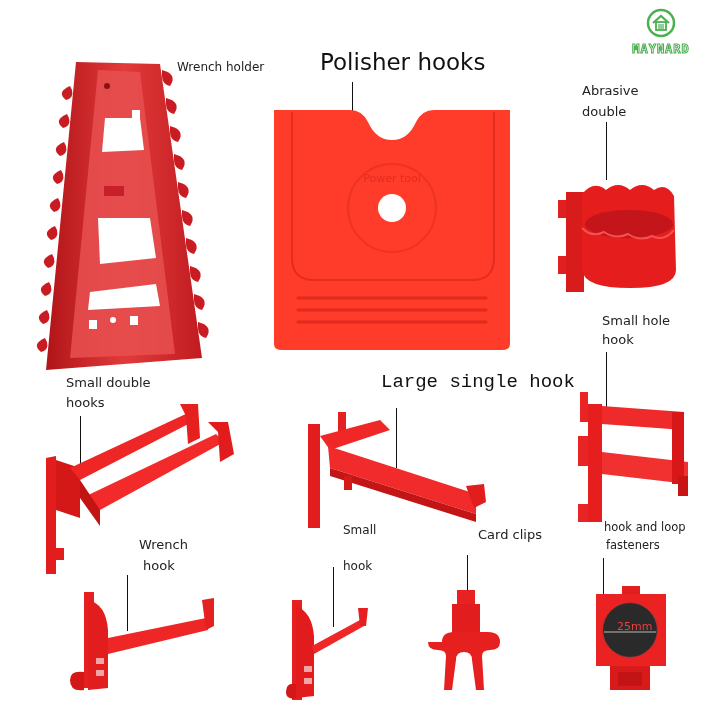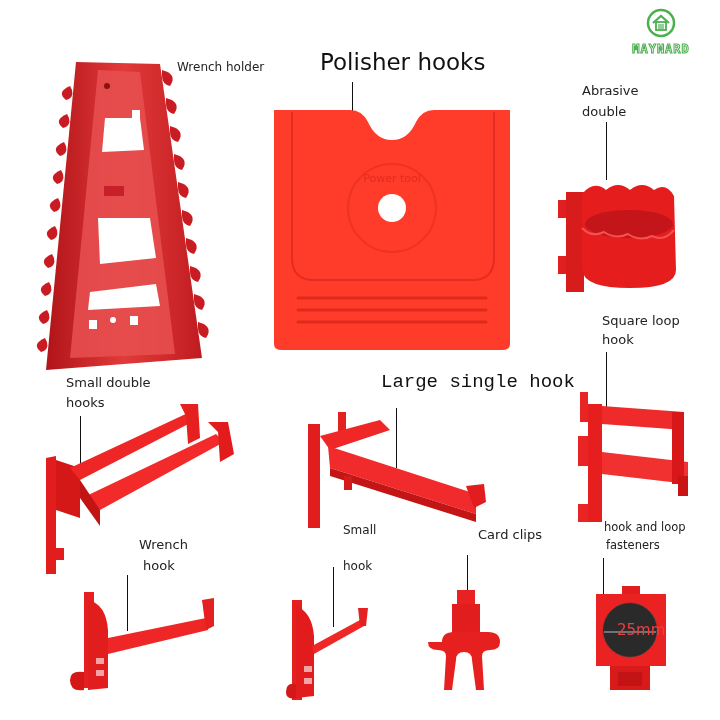--- a/index.html
+++ b/index.html
@@ -102,21 +102,21 @@
 <div class="leader" style="left:606px;top:122px;height:58px;"></div>
 <svg style="left:556px;top:160px;" width="140" height="140" viewBox="0 0 140 140">
   <rect x="10" y="32" width="18" height="100" fill="#d81c1c"></rect>
   <rect x="2" y="40" width="8" height="18" fill="#e02020"></rect>
   <rect x="2" y="96" width="8" height="18" fill="#e02020"></rect>
   <path d="M26,34 q12,-14 24,-4 q12,-10 24,0 q12,-10 24,0 q12,-8 20,6 L120,110 Q120,128 74,128 Q28,128 26,110 Z" fill="#e51d1d"></path>
   <ellipse cx="73" cy="64" rx="44" ry="14" fill="#c4151a"></ellipse>
   <path d="M26,68 q10,10 22,4 q12,8 24,2 q12,8 24,2 q12,6 22,-6" fill="none" stroke="#f35252" stroke-width="2"></path>
 </svg>
 
-<div class="label lbl-sm" style="left:602px;top:312px;">Square loop</div>
+<div class="label lbl-sm" style="left:602px;top:312px;">Small hole</div>
 <div class="label lbl-sm" style="left:602px;top:331px;">hook</div>
 <div class="leader" style="left:606px;top:352px;height:56px;"></div>
 <svg style="left:574px;top:390px;" width="120" height="140" viewBox="0 0 120 140">
   <rect x="14" y="14" width="14" height="118" fill="#e61e1e"></rect>
   <rect x="6" y="2" width="8" height="30" fill="#e82424"></rect>
   <rect x="4" y="46" width="10" height="30" fill="#e82424"></rect>
   <rect x="4" y="114" width="10" height="18" fill="#e82424"></rect>
   <polygon points="28,16 110,22 110,40 28,34" fill="#ef2a2a"></polygon>
   <polygon points="28,62 114,72 114,94 28,84" fill="#f13030"></polygon>
   <rect x="98" y="22" width="12" height="72" fill="#d81818"></rect>
@@ -188,13 +188,13 @@
 <div class="leader" style="left:603px;top:558px;height:60px;"></div>
 <svg style="left:594px;top:586px;" width="76" height="106" viewBox="0 0 76 106">
   <rect x="28" y="0" width="18" height="10" fill="#e21d1d"></rect>
   <rect x="2" y="8" width="70" height="72" fill="#ea2222"></rect>
   <circle cx="36" cy="44" r="27" fill="#2a2a2a"></circle>
   <circle cx="36" cy="44" r="27" fill="none" stroke="#444" stroke-width="1" stroke-dasharray="2 2"></circle>
   <line x1="10" y1="46" x2="62" y2="46" stroke="#ddd" stroke-width="0.8"></line>
   <rect x="16" y="80" width="40" height="24" fill="#d81a1a"></rect>
   <rect x="24" y="86" width="24" height="14" fill="#c21414"></rect>
 </svg>
-<div class="label" style="left:617px;top:620px;font-size:15px;color:#e84040;">25mm</div>
+<div class="label" style="left:617px;top:620px;font-size:11px;color:#e84040;">25mm</div>
 
 </body></html>

